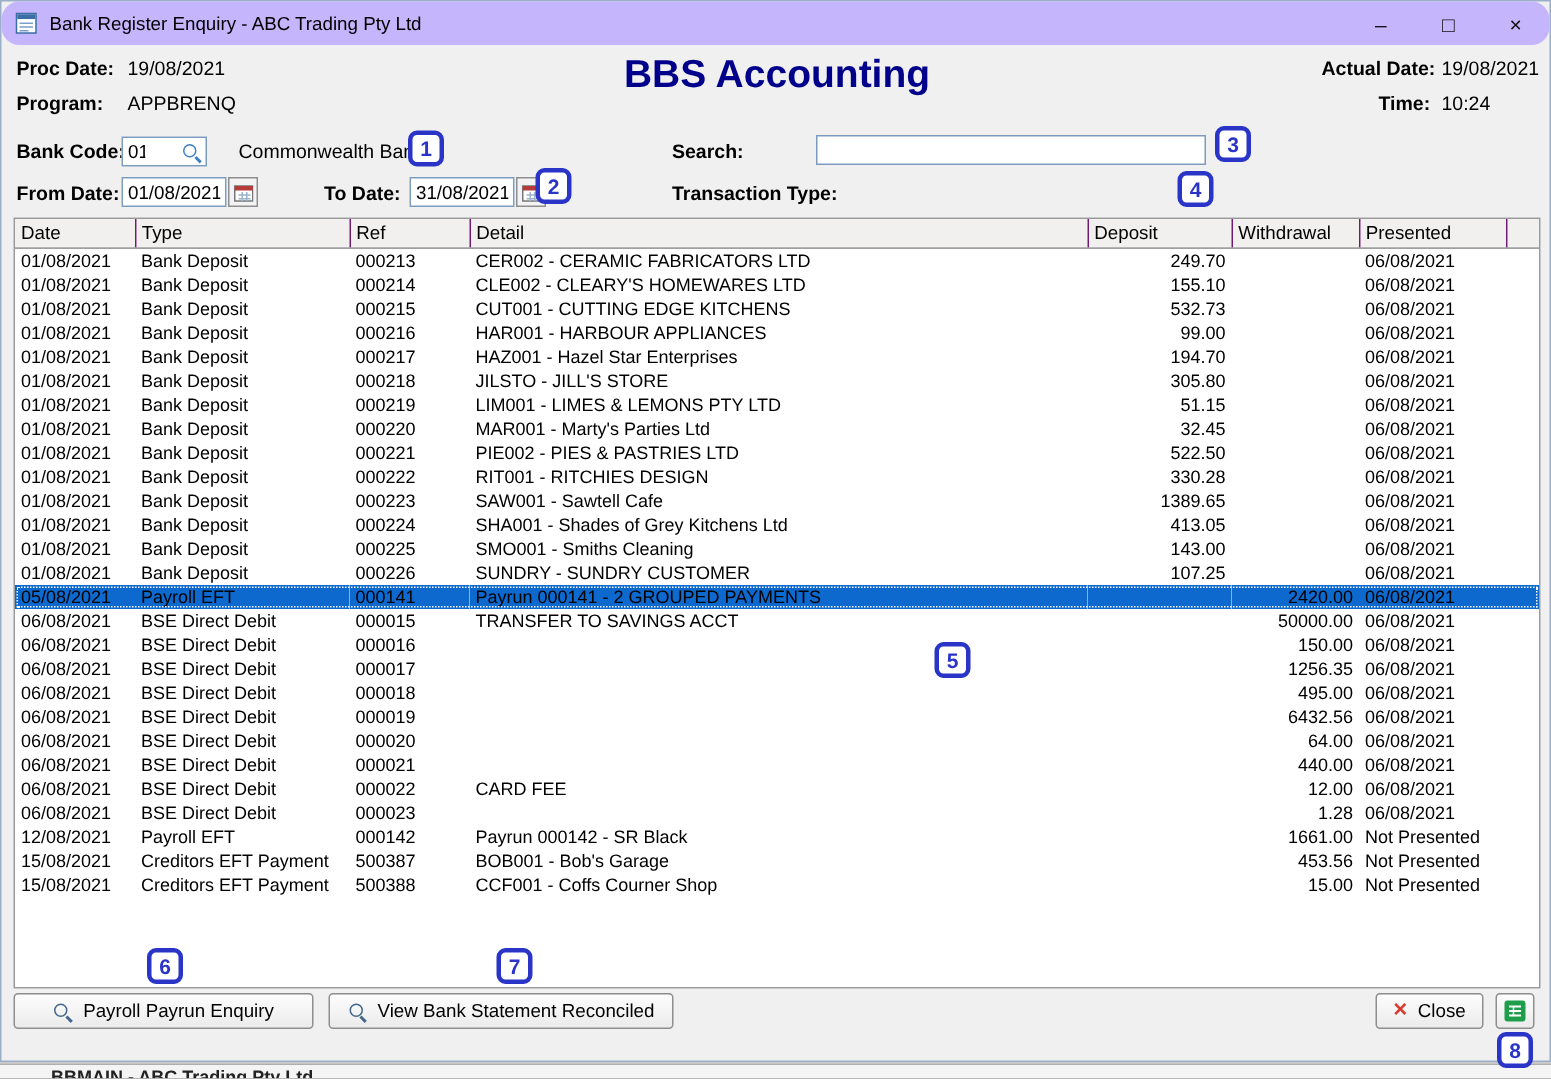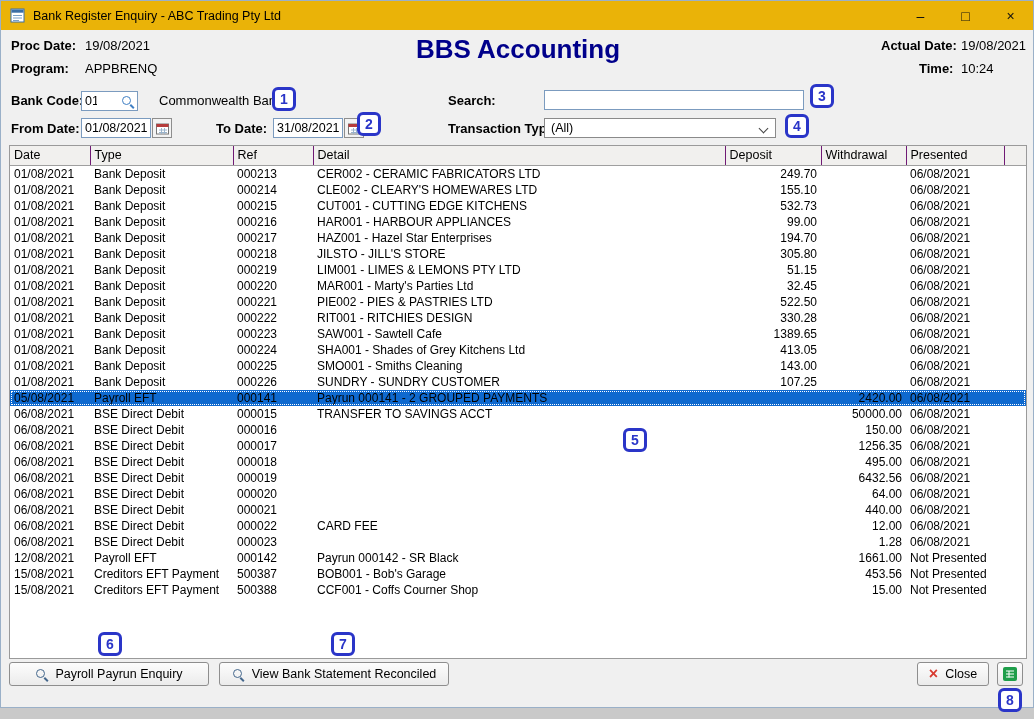--- a/index.html
+++ b/index.html
@@ -2,22 +2,22 @@
 <html><head>
 <meta charset="utf-8">
 <style>
   * { margin:0; padding:0; box-sizing:border-box; }
   body { font-family:"Liberation Sans", sans-serif; background:#555; }
   .screen { position:relative; width:1034px; height:719px; background:#c9c9c9; overflow:hidden;
             font-family:"Liberation Sans", sans-serif; }
   .window { position:absolute; left:0; top:0; width:1034px; height:708px;
             background:#f0f0f0; border:1px solid #9ab0c8; }
   
-  .titlebar { position:absolute; left:0; top:0; width:100%; height:29px; background:#eab308;
-              display:flex; align-items:center; padding-left:9px; }
+  .titlebar { position:absolute; left:0; top:0; width:100%; height:29px; background:#c4b5fd;
+              display:flex; align-items:center; padding-left:9px;border-radius:12px; }
   .titlebar .t-title { font-size:12.5px; color:#000; margin-left:8px; flex:1; }
   .win-btn { width:45px; height:29px; display:flex; align-items:center; justify-content:center;
              font-size:14px; color:#111; cursor:default; }
   
   .abs { position:absolute; }
   .lbl { font-weight:bold; font-size:13px; color:#000; white-space:nowrap; }
   .val { font-size:13px; color:#000; white-space:nowrap; }
   .app-title { left:317px; top:33px; width:400px; text-align:center;
                font-size:26px; font-weight:bold; color:#00008b; }
   .screen-title { left:317px; top:61px; width:400px; text-align:center;
@@ -129,24 +129,20 @@
     </div>
     <span class="cal-btn" style="left:343px;top:117px">
       <svg width="13" height="13">
           <rect x="0.5" y="2" width="12" height="10" fill="#fff" stroke="#777"></rect>
           <rect x="0.5" y="2" width="12" height="3" fill="#b63c3c"></rect>
           <path d="M3 8h8M3 10.5h8M5.5 6v6M8.5 6v6" stroke="#9bb4cc" stroke-width="1"></path>
         </svg>
     </span>
 
     <span class="abs lbl" style="left:447px;top:120px">Transaction Type:</span>
-    <div class="combo" style="left:543px;top:117px;width:232px">
-      <span>(All)</span>
-      <span class="chevron"></span>
-    </div>
 
     <div class="grid">
       <table>
         <colgroup>
           <col style="width:80px">
             <col style="width:143px">
             <col style="width:80px">
             <col style="width:412px">
           <col style="width:96px">
             <col style="width:85px">
@@ -456,20 +452,23 @@
       <span style="display:inline-flex">
         <svg width="16" height="16">
             <rect x="1" y="1" width="14" height="14" rx="2" fill="#1e9e4a"></rect>
             <path d="M4 5h8M4 8h8M4 11h8" stroke="#fff" stroke-width="1.2"></path>
             <path d="M7 5v6.5" stroke="#fff" stroke-width="1"></path>
           </svg>
       </span>
     </div>
   </div>
 
+  <div class="behind-strip">
+    <span>BBMAIN - ABC Trading Pty Ltd</span>
+  </div>
 
   <div class="callout c1">1</div>
   <div class="callout c2">2</div>
   <div class="callout c3">3</div>
   <div class="callout c4">4</div>
   <div class="callout c5">5</div>
   <div class="callout c6">6</div>
   <div class="callout c7">7</div>
   <div class="callout c8">8</div>
 

